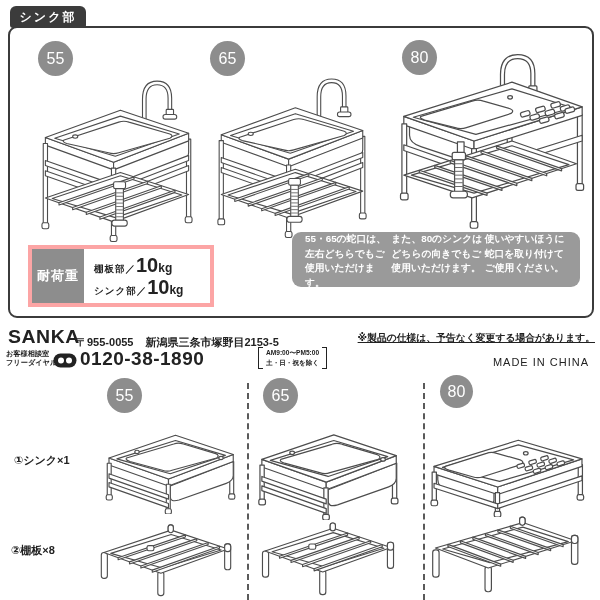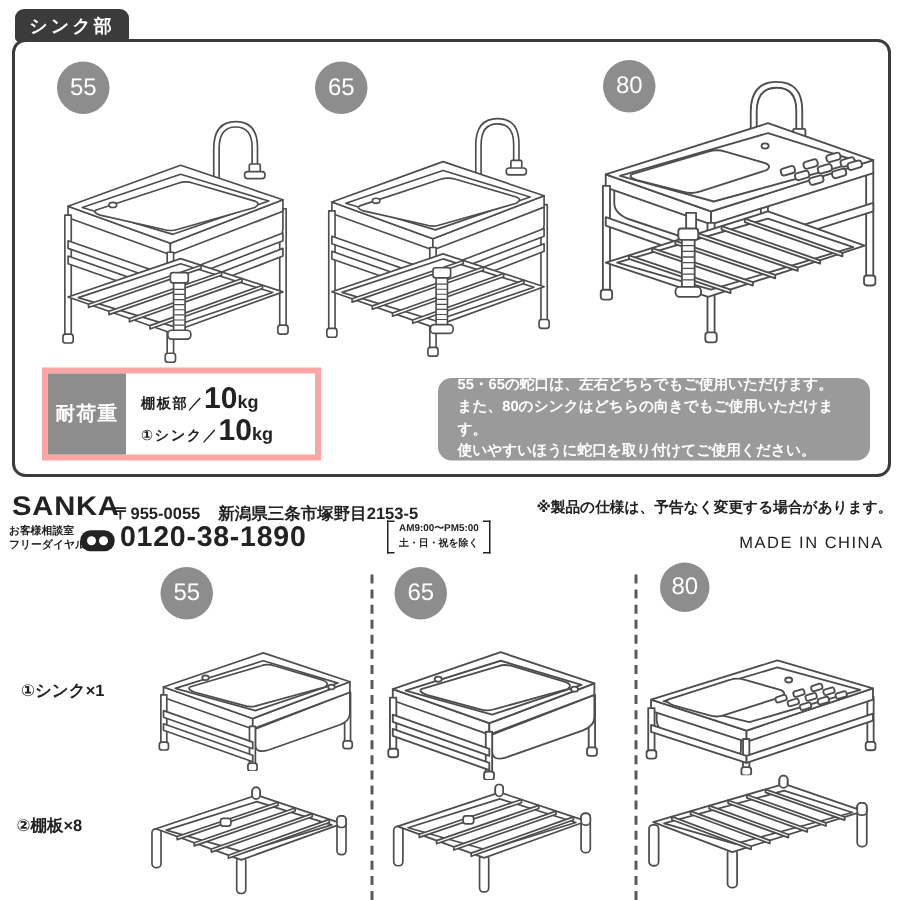--- a/index.html
+++ b/index.html
@@ -31,37 +31,37 @@
   .specbox{left:28px;top:245px;width:178px;height:54px;border:4px solid #fca5a5;background:#fff;display:flex;z-index:4;}
   .spec-title{width:52px;background:#8d8d8d;color:#fff;display:flex;align-items:center;justify-content:center;
               font-size:13px;font-weight:bold;letter-spacing:1px;}
   .spec-rows{flex:1;display:flex;flex-direction:column;justify-content:center;padding-left:10px;gap:1px;}
   .spec-row{display:flex;align-items:baseline;}
   .spec-label{font-size:9.5px;font-weight:bold;letter-spacing:1px;}
   .spec-value{font-size:20px;font-weight:bold;line-height:1;}
   .spec-unit{font-size:12px;font-weight:bold;}
 
   
-  .notice{left:292px;top:252px;width:288px;height:55px;background:#9a9a9a;border-radius:9px;
-          display:flex;flex-direction:column;justify-content:center;padding:0 13px;box-sizing:border-box;z-index:4;}
+  .notice{left:292px;top:232px;width:288px;height:55px;background:#9a9a9a;border-radius:9px;
+          display:flex;flex-direction:row;justify-content:center;padding:0 13px;box-sizing:border-box;z-index:4;}
   .notice span{color:#fff;font-size:9.8px;font-weight:bold;line-height:1.5;display:block;}
 
   
   .logo{left:8px;top:327px;font-size:18px;font-weight:800;letter-spacing:0.5px;transform:scaleX(1.08);transform-origin:left;}
   .addr{left:76px;top:335px;display:flex;gap:12px;font-size:11px;font-weight:bold;}
   .dept{left:6px;top:349px;font-size:7.2px;font-weight:bold;line-height:1.3;}
   .freedial{left:53px;top:353px;}
   .phone{left:80px;top:348px;font-size:19px;font-weight:800;letter-spacing:0.5px;}
   .hours{left:258px;top:347px;height:22px;display:flex;align-items:stretch;}
   .brk{width:4px;border:1.4px solid #222;}
   .brk.l{border-right:none;}
   .brk.r{border-left:none;}
   .hours-lines{display:flex;flex-direction:column;justify-content:center;padding:0 3px;text-align:center;}
   .hours-lines span{font-size:6.6px;font-weight:bold;line-height:1.45;}
-  .disclaimer{right:5px;top:332px;font-size:9.8px;font-weight:bold;}
+  .disclaimer{right:5px;top:332px;font-size:9.8px;font-weight:bold;text-decoration:underline;}
   .origin{right:11px;top:356px;font-size:11px;letter-spacing:1px;}
 
   
   .divider{top:383px;height:217px;border-left:2px dashed #5a5a5a;width:0;z-index:1;}
   .part-label{font-size:11px;font-weight:600;z-index:3;}
 </style>
 </head>
 <body>
 
 <div class="canvas">
@@ -260,21 +260,21 @@
 
   <div class="abs specbox">
     <div class="spec-title">耐荷重</div>
     <div class="spec-rows">
       <div class="spec-row">
         <span class="spec-label">棚板部／</span>
         <span class="spec-value">10</span>
         <span class="spec-unit">kg</span>
       </div>
       <div class="spec-row">
-        <span class="spec-label">①シンク／</span>
+        <span class="spec-label">シンク部／</span>
         <span class="spec-value">10</span>
         <span class="spec-unit">kg</span>
       </div>
     </div>
   </div>
 
   <div class="abs notice">
     <span>55・65の蛇口は、左右どちらでもご使用いただけます。</span>
     <span>また、80のシンクはどちらの向きでもご使用いただけます。</span>
     <span>使いやすいほうに蛇口を取り付けてご使用ください。</span>

